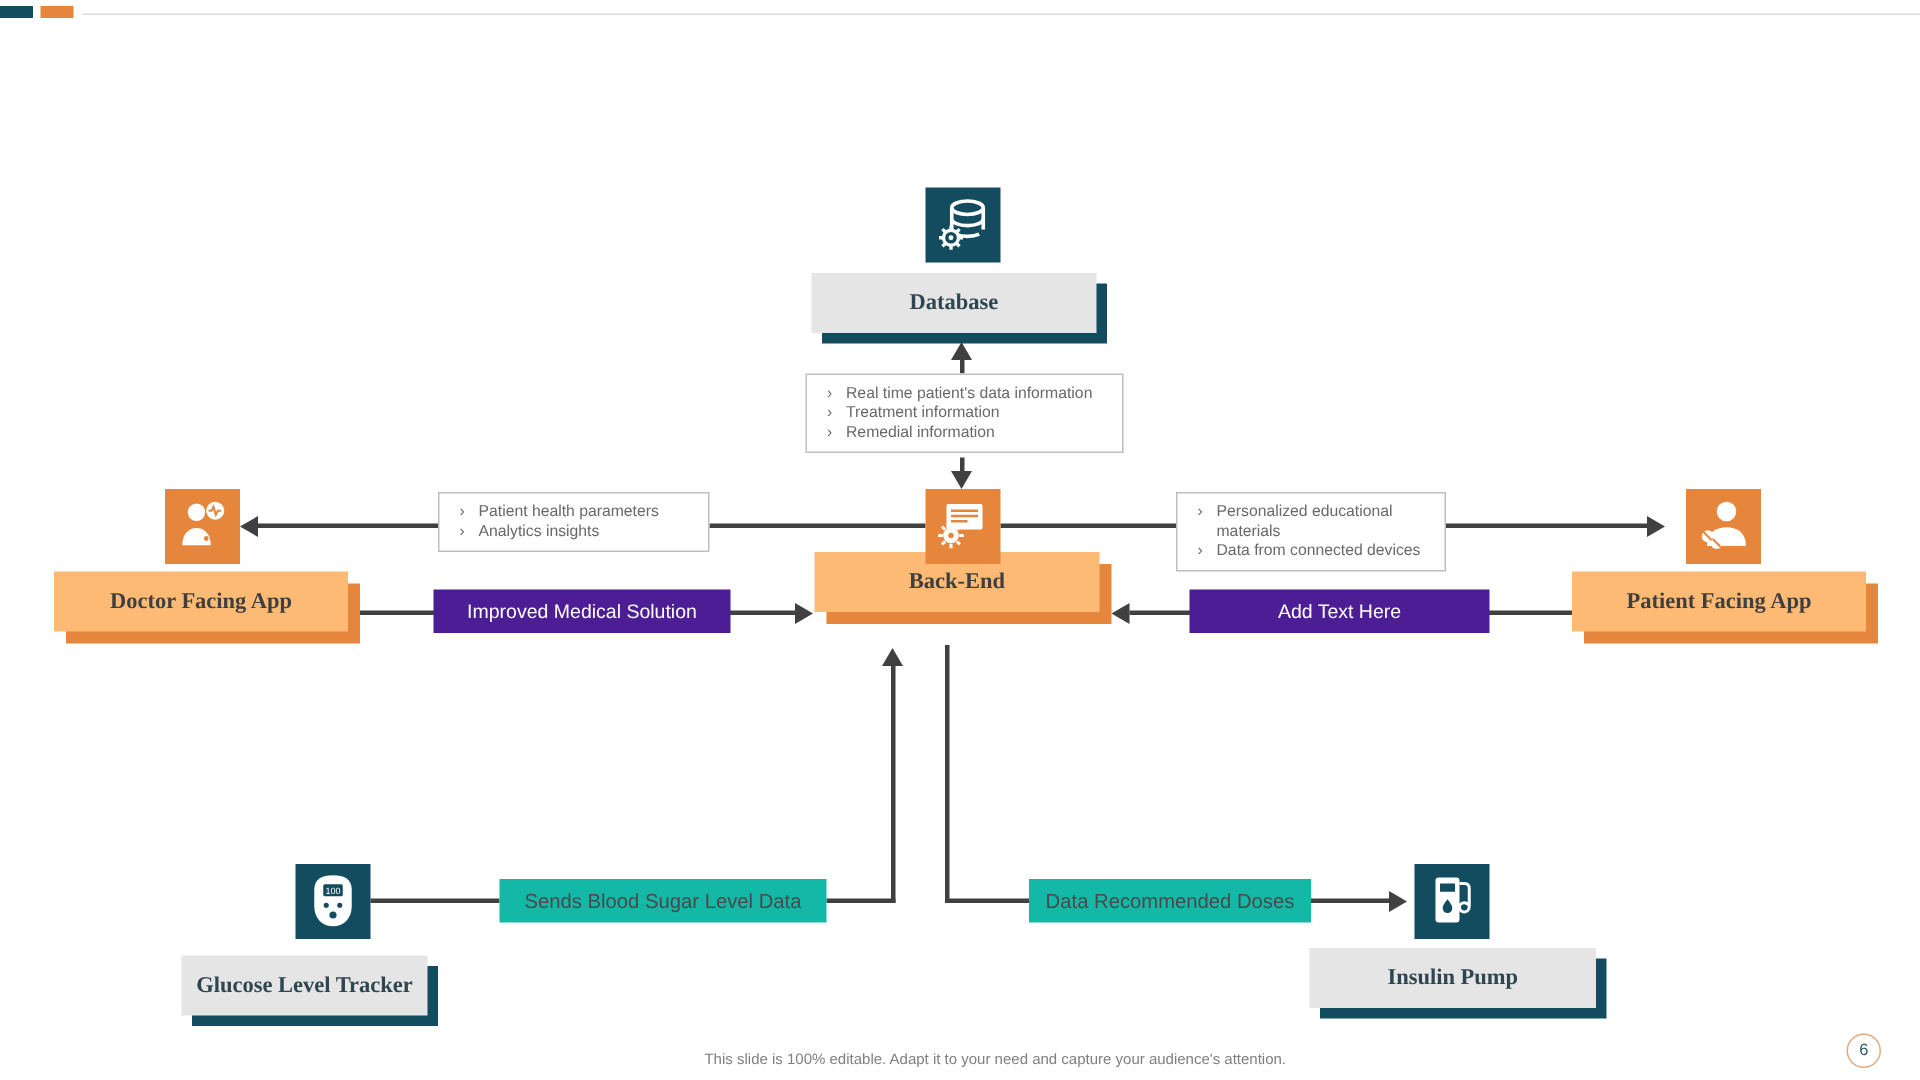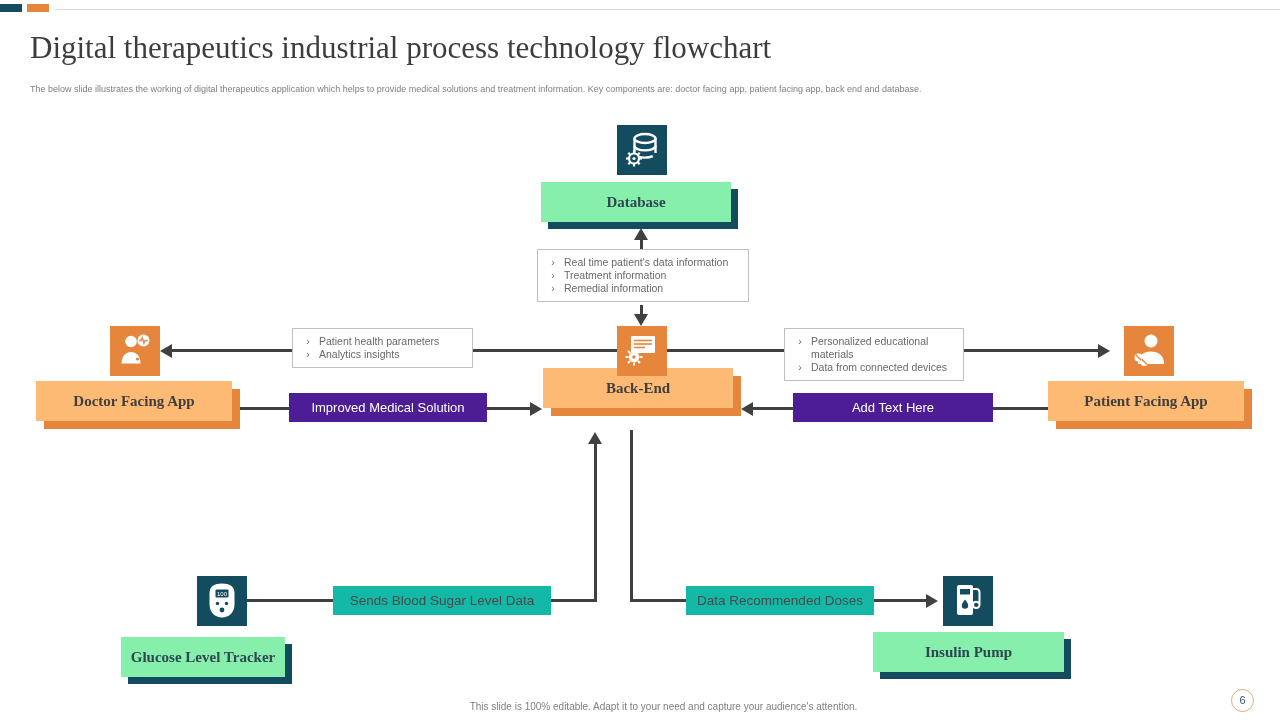--- a/index.html
+++ b/index.html
@@ -13,21 +13,21 @@
          font-family:"Liberation Serif","DejaVu Serif",serif;font-size:31px;color:#3d3d3d;}
   .subtitle{position:absolute;top:84px;left:30px;width:1000px;font-size:9px;color:#7f7f7f;}
   
   .tile{position:absolute;width:50px;height:50px;z-index:3;}
   .tile.teal{background:#134b5f;}
   .tile.orange{background:#e6863d;}
   .tile svg{width:50px;height:50px;display:block;}
   
   .node{position:absolute;height:40px;line-height:40px;text-align:center;z-index:2;
         font-family:"Liberation Serif","DejaVu Serif",serif;font-weight:bold;font-size:15px;}
-  .node.blue{background:#86efac;box-shadow:7px 7px 0 0 #134b5f;color:#2e4650;}
+  .node.blue{background:#e5e5e5;box-shadow:7px 7px 0 0 #134b5f;color:#2e4650;}
   .node.peach{background:#fdba74;box-shadow:8px 8px 0 0 #e6863d;color:#3f3f3f;}
   
   .lbl{position:absolute;height:29px;line-height:29px;text-align:center;font-size:13px;z-index:2;}
   .lbl.orange{background:#4c1d95;color:#fff;}
   .lbl.blue{background:#14b8a6;color:#4a4a4a;font-size:13.5px;}
   
   .bullets{position:absolute;background:#fff;border:1px solid #bfbfbf;z-index:2;
            padding:6px 6px 6px 4px;box-sizing:border-box;}
   .bullets ul{margin:0;padding:0;list-style:none;}
   .bullets li{display:flex;font-size:10.5px;color:#696969;line-height:13px;}
@@ -48,22 +48,20 @@
 </style>
 </head>
 <body>
 
 <div class="slide">
 
   <div class="hdr-sq"></div>
   <div class="hdr-bar"></div>
   <div class="hdr-line"></div>
 
-  <div class="title">Digital therapeutics industrial process technology flowchart</div>
-  <div class="subtitle">The below slide illustrates the working of digital therapeutics application which helps to provide medical solutions and treatment information. Key components are: doctor facing app, patient facing app, back end and database.</div>
 
   <div class="ln v" style="left:640px;top:237px;height:12px;"></div>
   <div class="ar up" style="left:634px;top:228px;"></div>
 
   <div class="ln v" style="left:640px;top:305px;height:11px;"></div>
   <div class="ar down" style="left:634px;top:314px;"></div>
 
   <div class="ln h" style="left:170px;top:349px;width:447px;"></div>
   <div class="ar left" style="left:160px;top:344px;"></div>
 

